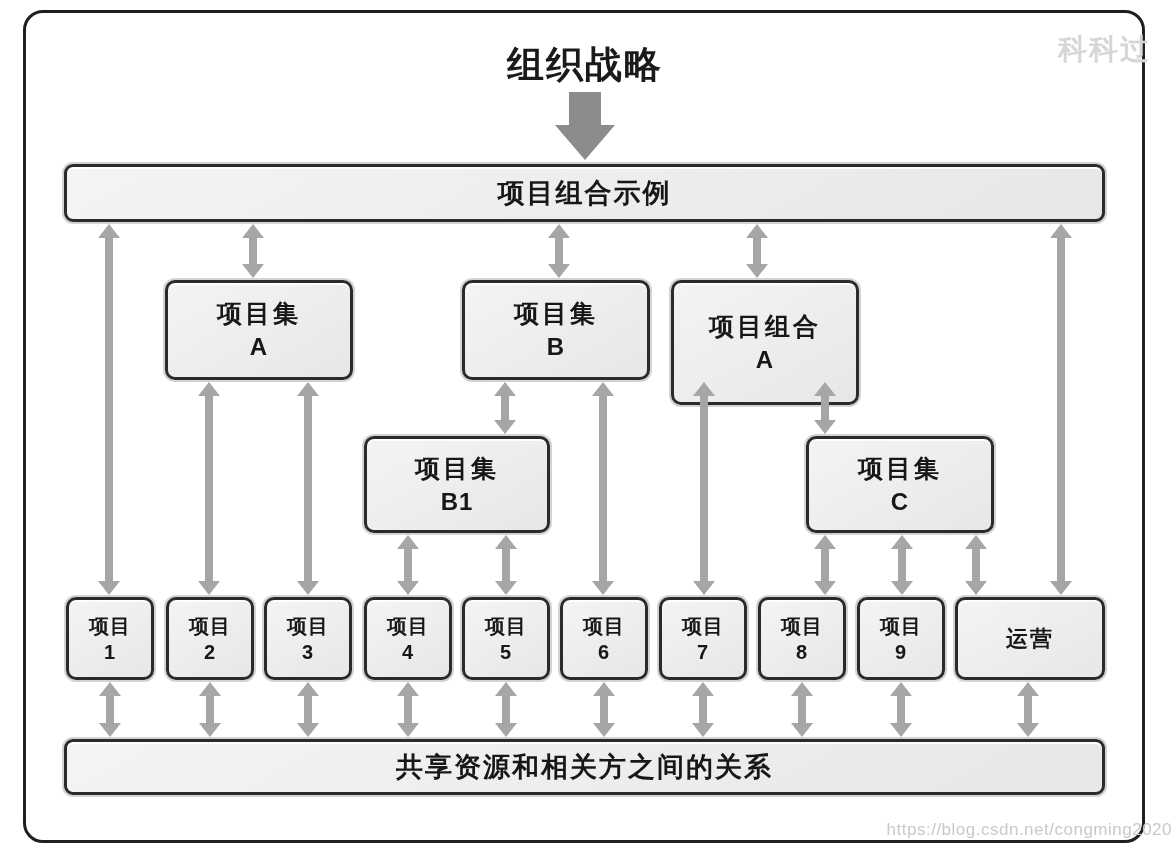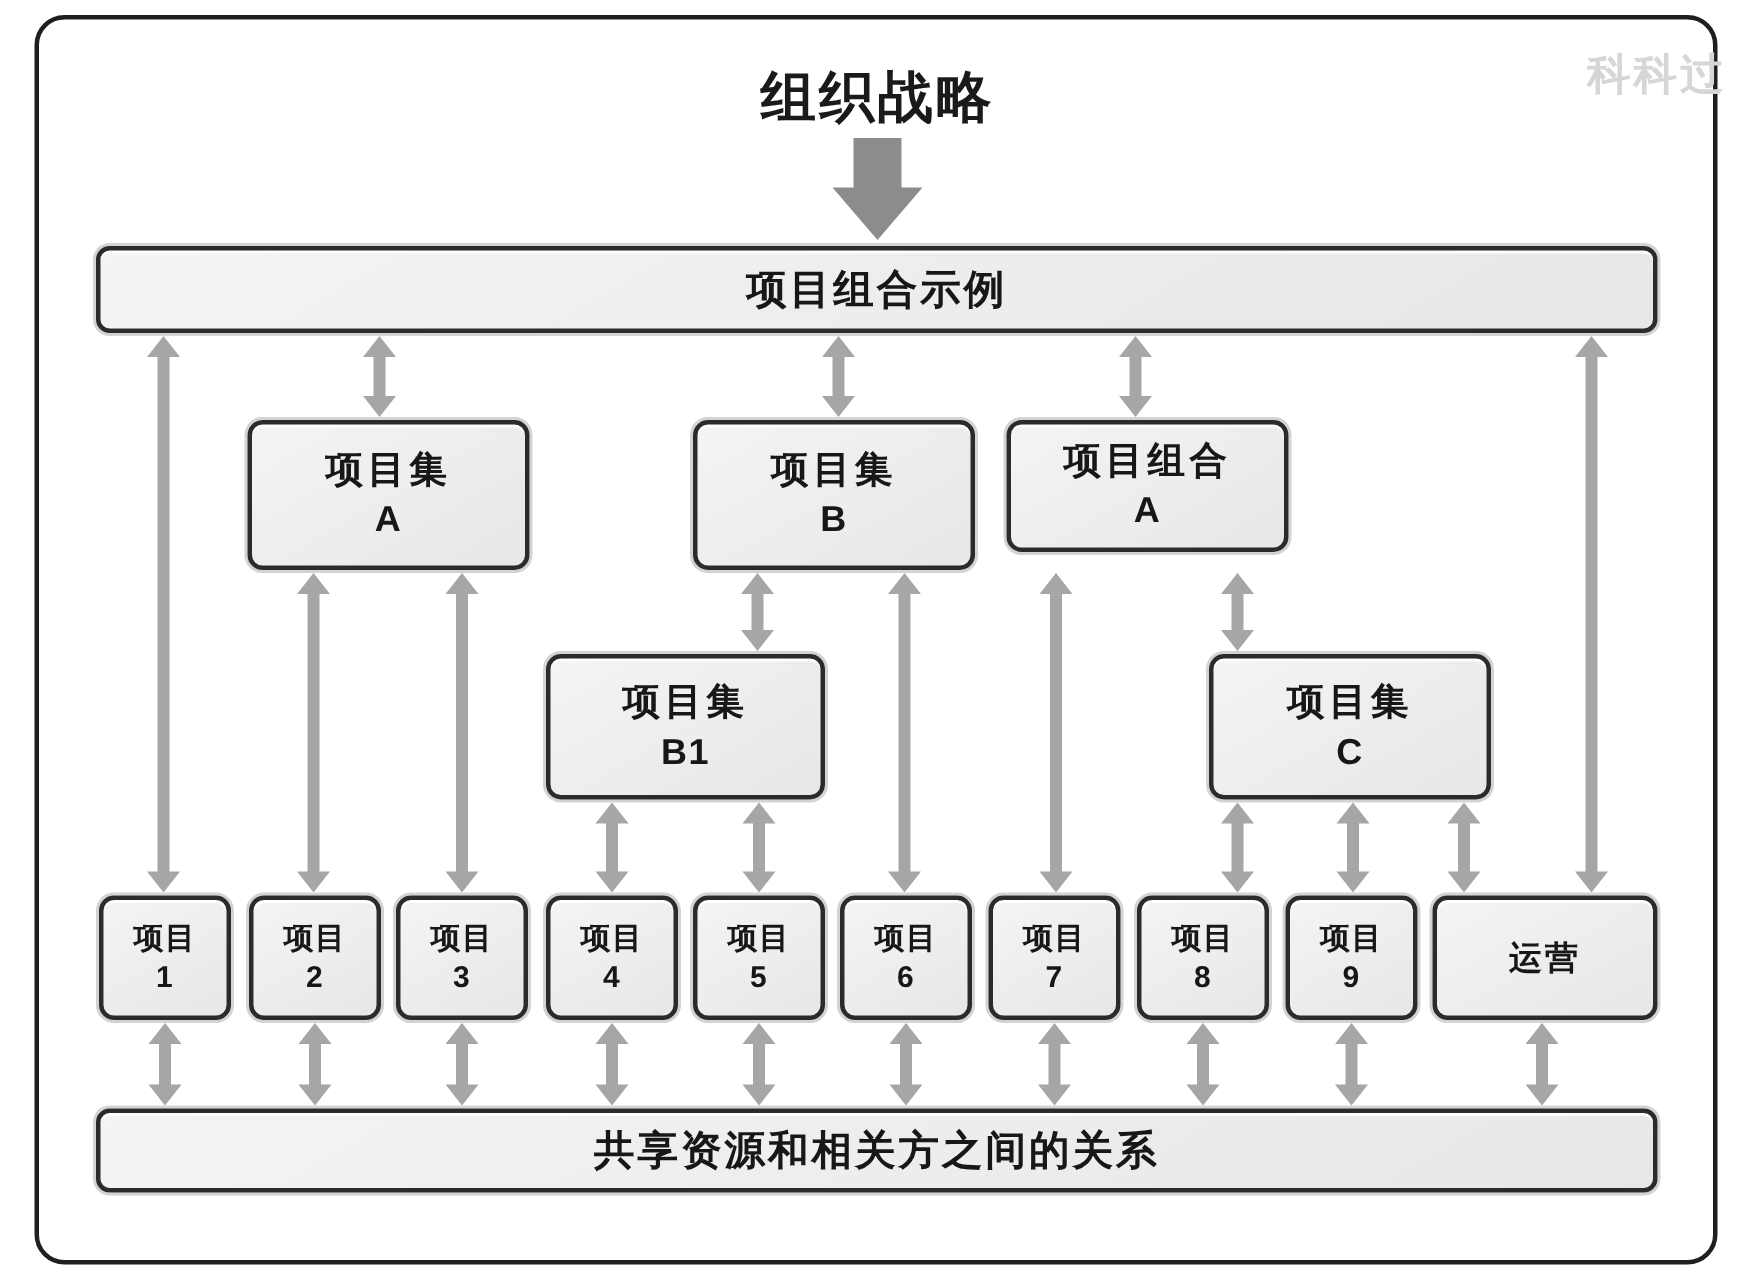--- a/index.html
+++ b/index.html
@@ -67,21 +67,21 @@
   </div>
 
   <div class="node prog" style="left:165px;top:280px;width:188px;height:100px;">
     <span>项目集</span>
     <span class="sub">A</span>
   </div>
   <div class="node prog" style="left:462px;top:280px;width:188px;height:100px;">
     <span>项目集</span>
     <span class="sub">B</span>
   </div>
-  <div class="node prog" style="left:671px;top:280px;width:188px;height:88px;">
+  <div class="node prog" style="left:671px;top:280px;width:188px;height:125px;">
     <span>项目组合</span>
     <span class="sub">A</span>
   </div>
 
   <div class="node prog" style="left:364px;top:436px;width:186px;height:97px;">
     <span>项目集</span>
     <span class="sub">B1</span>
   </div>
   <div class="node prog" style="left:806px;top:436px;width:188px;height:97px;">
     <span>项目集</span>
@@ -209,14 +209,15 @@
   <div class="varrow" style="left:791px;top:682px;height:55px;">
       <div class="shaft"></div>
     </div>
   <div class="varrow" style="left:890px;top:682px;height:55px;">
       <div class="shaft"></div>
     </div>
   <div class="varrow" style="left:1017px;top:682px;height:55px;">
       <div class="shaft"></div>
     </div>
 
+  <div class="watermark-bottom">https://blog.csdn.net/congming2020</div>
 
 </div>
 
 </body></html>

